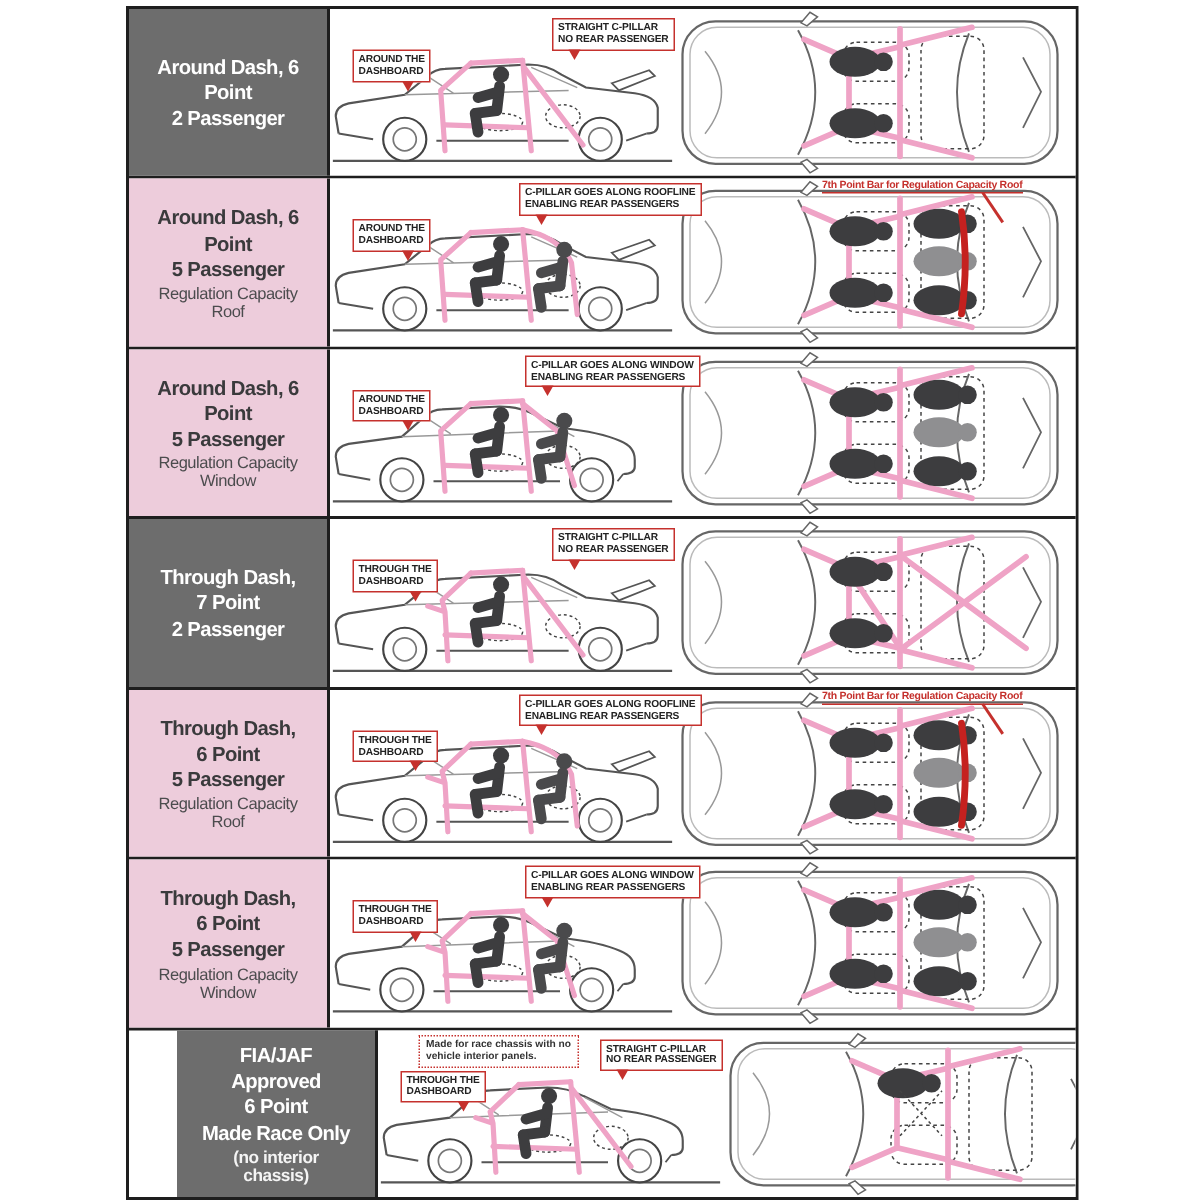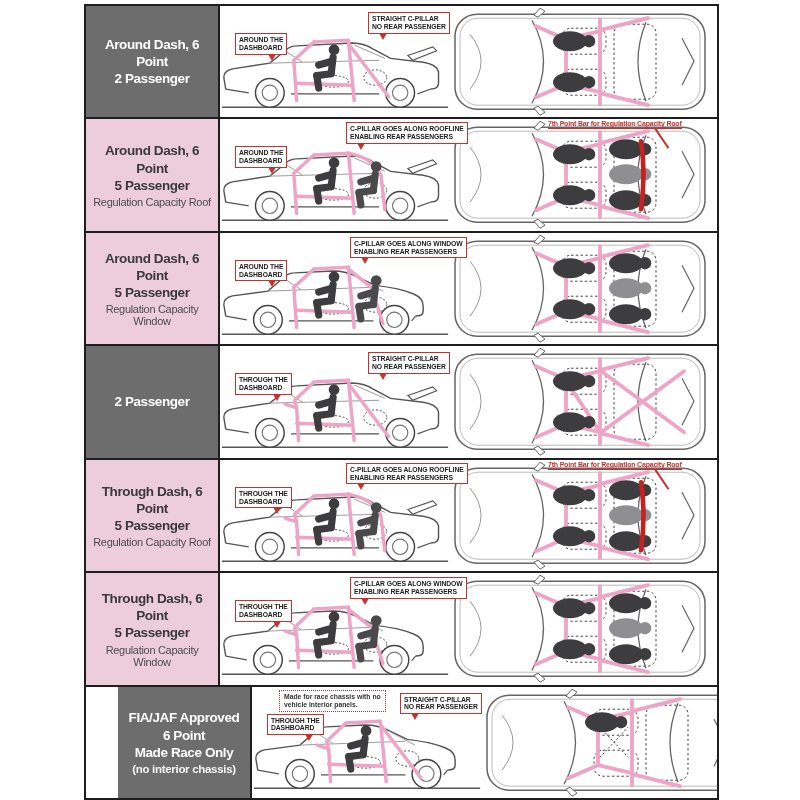--- a/index.html
+++ b/index.html
@@ -10,21 +10,21 @@
   }
   .config-table{
     position:absolute;left:84px;top:4px;width:631px;height:792px;
     border:2px solid #1e1e1e;display:flex;flex-direction:column;background:#fff;
   }
   .config-row{flex:1;display:flex;border-bottom:2px solid #1e1e1e;min-height:0;}
   .config-row:last-child{border-bottom:none;margin-left:32px;}
   .label-cell{
     width:134px;flex:0 0 134px;border-right:2px solid #1e1e1e;
     display:flex;flex-direction:column;justify-content:center;align-items:center;
-    text-align:center;padding:0 4px;box-sizing:border-box;
+    text-align:center;padding:0 16px;box-sizing:border-box;
   }
   .label-cell.gray{background:#6d6d6d;color:#ffffff;}
   .label-cell.pink{background:#edccdb;color:#3a3a3c;}
   .label-line{font-size:13.5px;font-weight:bold;letter-spacing:-0.4px;line-height:1.28;}
   .label-sub{font-size:11px;letter-spacing:-0.3px;margin-top:2px;}
   .label-cell.gray .label-sub{color:#f4f4f4;font-weight:bold;font-size:11.5px;}
   .label-cell.pink .label-sub{color:#4c4c4e;font-weight:normal;}
   .diagram-cell{flex:1;position:relative;background:#fff;overflow:hidden;}
   .side-view,.top-view{position:absolute;top:0;height:100%;}
   .side-view{left:0;width:230px;}
@@ -325,20 +325,21 @@
           </svg>
         </div>
         <div class="note-box" style="left: 15px; top: 27px;">AROUND THE
 DASHBOARD</div>
         <div class="note-box pointer-left" style="left: 130px; top: 4px;">C-PILLAR GOES ALONG WINDOW
 ENABLING REAR PASSENGERS</div>
       </div>
     </div>
     <div class="config-row">
       <div class="label-cell gray">
+        <div class="label-line">Through Dash, 7 Point</div>
         <div class="label-line">2 Passenger</div>
       </div>
       <div class="diagram-cell">
         <div class="side-view">
           <svg viewBox="0 0 240 111" preserveAspectRatio="xMidYMid meet">
             <line x1="2" y1="103" x2="238" y2="103" stroke="#555" stroke-width="1.6"></line>
             <path d="M6,84 L4,72 Q4,65 13,63 L52,57 L68,44 Q73,39 80,39 L138,36 Q151,36 161,43 L178,52 L212,56 Q226,58 228,66 L228,78 Q228,84 220,84" fill="#fff" stroke="#555" stroke-width="1.5"></path>
             <path d="M196,49 L222,40 L226,44 L201,54 Z" fill="#fff" stroke="#555" stroke-width="1.2"></path>
             <path d="M6,84 L30,88 M74,89 L166,89 M206,89 L220,84" fill="none" stroke="#555" stroke-width="1.3"></path>
             <path d="M52,57 L166,54 M69,45 L86,56 M140,38 L172,52" fill="none" stroke="#999" stroke-width="1"></path>

